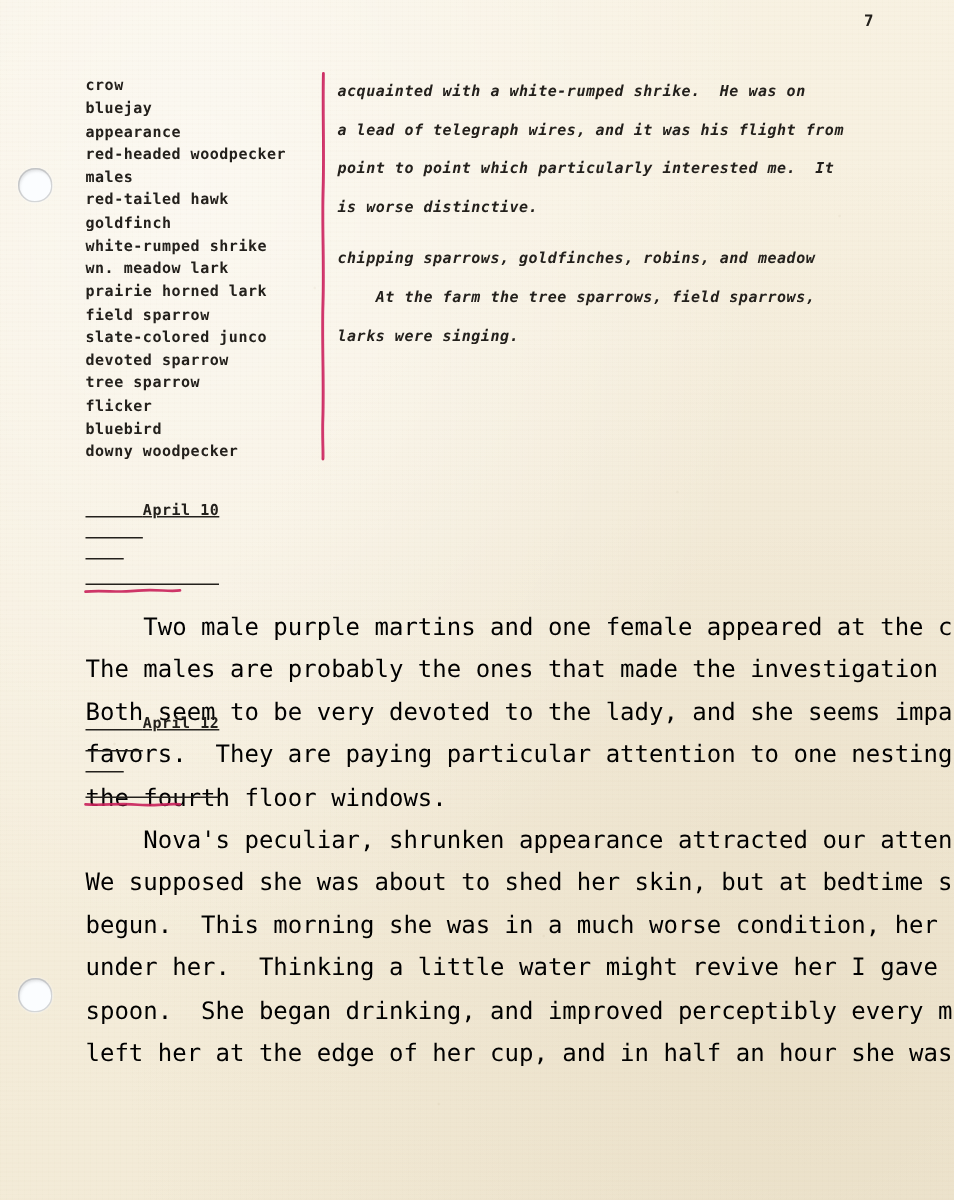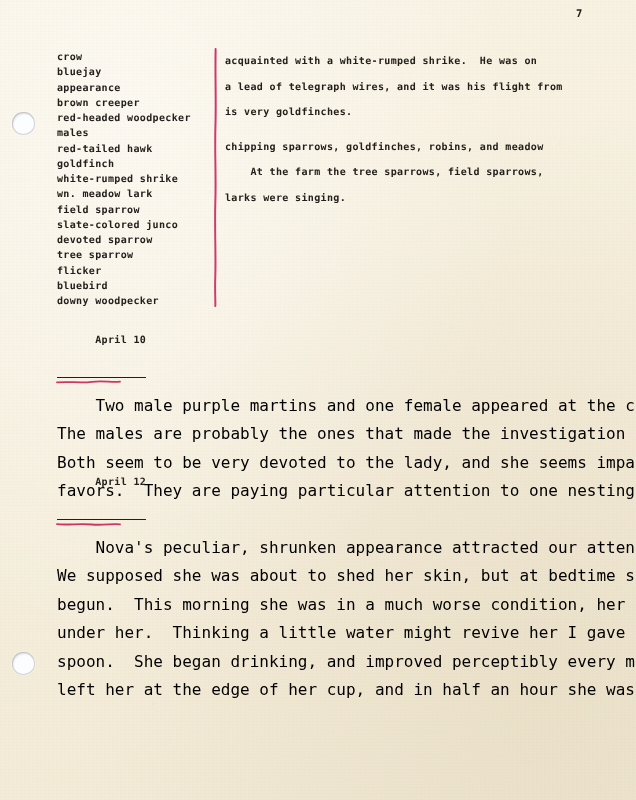--- a/index.html
+++ b/index.html
@@ -121,34 +121,36 @@
     left: 225px;
     width: 390px;
   }
   #right-col p {
     margin: 0 0 9px 0;
   }
   #right-col .ln {
     display: block;
     line-height: 25.6px;
     white-space: pre;
+    font-style: italic;
   }
 
   
   .entry { position: absolute; left: 57px; width: 552px; }
   #entry-apr10 { top: 320px; }
   #entry-apr12 { top: 462px; }
 
   .date-head {
     position: relative;
     display: inline-block;
     white-space: pre;
     line-height: 14px;
     border-bottom: 1.1px solid #23201c;
-    padding-bottom: 1px;
+    padding-bottom: 13px;
+    text-decoration: underline;
   }
   .date-head .redline {
     position: absolute;
     left: -1px;
     bottom: -4px;
     width: calc(100% + 4px);
     height: 2px;
     overflow: visible;
   }
 
@@ -171,48 +173,49 @@
 
   <div class="punch" id="punch-top"></div>
   <div class="punch" id="punch-bot"></div>
 
   <div id="page-number" class="typed">7</div>
 
   <ul id="bird-list" class="typed">
       <li>crow</li>
       <li>bluejay</li>
       <li>appearance</li>
-      <li>brown creeper</li>
       <li>red-headed woodpecker</li>
       <li>males</li>
       <li>red-tailed hawk</li>
       <li>goldfinch</li>
       <li>white-rumped shrike</li>
       <li>wn. meadow lark</li>
+      <li>prairie horned lark</li>
       <li>field sparrow</li>
       <li>slate-colored junco</li>
       <li>devoted sparrow</li>
       <li>tree sparrow</li>
       <li>flicker</li>
       <li>bluebird</li>
       <li>downy woodpecker</li>
     </ul>
 
   <div id="red-rule">
     <svg width="10" height="262" viewBox="0 0 10 262" style="position:absolute;left:-3px;top:0;">
       <path d="M4.6 1 C4.0 28, 5.2 52, 4.4 78 C3.7 104, 5.1 128, 4.3 154 C3.6 180, 5.0 206, 4.2 232 C3.9 244, 4.5 252, 4.3 258" stroke="#c9205a" stroke-width="1.9" fill="none" stroke-linecap="round" opacity="0.92"></path>
       <path d="M4.9 4 C4.3 30, 5.5 56, 4.7 82 C4.0 108, 5.4 132, 4.6 158 C3.9 184, 5.3 210, 4.5 236 C4.2 246, 4.8 253, 4.6 257" stroke="#d8447a" stroke-width="0.9" fill="none" stroke-linecap="round" opacity="0.55"></path>
     </svg>
   </div>
 
   <div id="right-col" class="typed">
     <p id="rc-p1">
         <span class="ln">acquainted with a white-rumped shrike.  He was on</span>
         <span class="ln">a lead of telegraph wires, and it was his flight from</span>
-        <span class="ln">is very goldfinches.</span>
+        <span class="ln">point to point which particularly interested me.  It</span>
+        <span class="ln">is worse distinctive.</span>
       </p>
     <p id="rc-p2">
         <span class="ln">chipping sparrows, goldfinches, robins, and meadow</span>
         <span class="ln">    At the farm the tree sparrows, field sparrows,</span>
         <span class="ln">larks were singing.</span>
       </p>
   </div>
 
   <div class="entry" id="entry-apr10">
     <div class="date-head typed">
@@ -221,20 +224,21 @@
         <svg width="66" height="6" viewBox="0 0 66 6" style="position:absolute;left:0;top:0;">
           <path d="M1 3.4 C12 2.2, 24 4.3, 36 2.8 C47 1.6, 57 3.6, 64 2.6" stroke="#c9205a" stroke-width="1.8" fill="none" stroke-linecap="round" opacity="0.9"></path>
         </svg>
       </span>
     </div>
     <div class="entry-body" id="eb-0">
         <span class="ln">    Two male purple martins and one female appeared at the city hall today.</span>
         <span class="ln">The males are probably the ones that made the investigation four days ago.</span>
         <span class="ln">Both seem to be very devoted to the lady, and she seems impartial in her</span>
         <span class="ln">favors.  They are paying particular attention to one nesting place, under</span>
+        <span class="ln">the fourth floor windows.</span>
       </div>
   </div>
 
   <div class="entry" id="entry-apr12">
     <div class="date-head typed">
       <span>April 12</span>
       <span class="redline">
         <svg width="66" height="6" viewBox="0 0 66 6" style="position:absolute;left:0;top:0;">
           <path d="M1 3.2 C12 4.3, 24 2.2, 36 3.5 C47 4.5, 57 2.4, 64 3.3" stroke="#c9205a" stroke-width="1.8" fill="none" stroke-linecap="round" opacity="0.9"></path>
         </svg>

